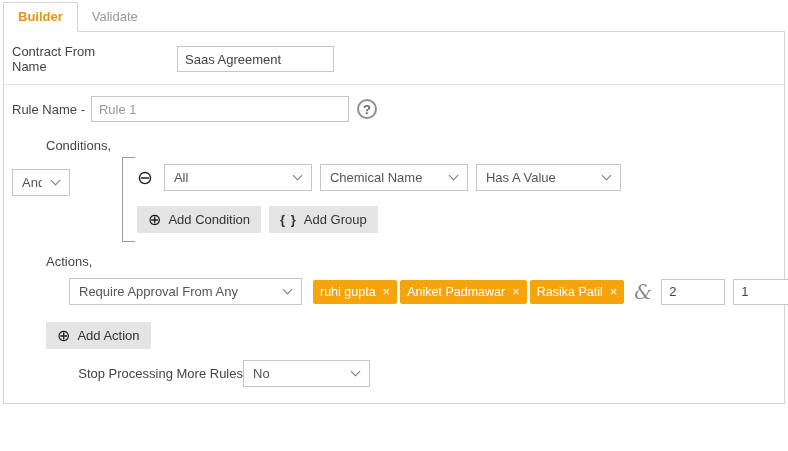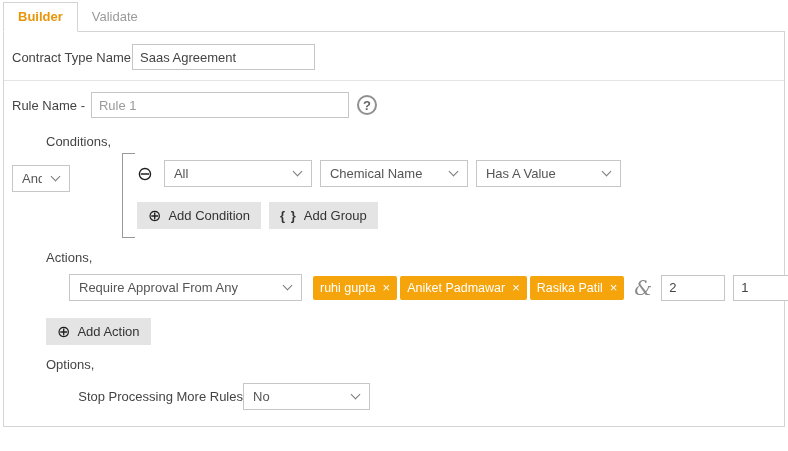--- a/index.html
+++ b/index.html
@@ -23,21 +23,21 @@
   
   .panel { border:1px solid #d4d4d4; background:#fff; padding-bottom:16px; position:relative; z-index:1; }
   .row { display:flex; align-items:center; }
   .contract-row { padding:12px 8px 10px; }
   .lbl { color:#444; }
   .contract-row .lbl { width:120px; }
   .txt {
     border:1px solid #c6c6c6; height:26px; padding:0 7px;
     font-family:inherit; font-size:13px; color:#444; outline:none; background:#fff;
   }
-  .contract-input { width:183px; }
+  .contract-input { width:157px;margin-left:45px; }
   .btn-row { padding:2px 8px 12px; gap:8px; }
   .btn-orange {
     border:none; color:#fff; height:27px; padding:0 13px;
     font-family:inherit; font-size:13px; cursor:pointer; background:#f6a40b;
   }
   .divider { border-top:1px solid #e4e4e4; }
   .rule-row { padding:11px 8px 4px; }
   .rule-row .lbl { margin-right:6px; }
   .rule-input { width:258px; color:#9a9a9a; }
   .help-circle {
@@ -102,21 +102,21 @@
 <div class="app">
 
   <div class="tabbar">
     <div class="tab active" style="color: rgb(232, 149, 10);">Builder</div>
     <div class="tab">Validate</div>
   </div>
 
   <div class="panel">
 
     <div class="row contract-row">
-      <span class="lbl">Contract Type Name</span>
+      <span class="lbl">Contract From Name</span>
       <input class="txt contract-input" value="Saas Agreement" style="">
     </div>
 
 
     <div class="divider"></div>
 
     <div class="row rule-row">
       <span class="lbl">Rule Name -</span>
       <input class="txt rule-input" value="Rule 1" style="">
       <span class="help-circle">?</span>
@@ -185,21 +185,20 @@
         <input class="txt num" value="2" style="">
         <input class="txt num" value="1" style="">
       </div>
       <button class="btn-gray add-action">
         <span class="plus">⊕</span>
         <span>Add Action</span>
       </button>
     </div>
 
     <div class="section">
-      <div class="section-label">Options,</div>
       <div class="options-row">
         <span class="lbl stop-lbl">Stop Processing More Rules</span>
         <div class="dropdown w127">
           <span class="dd-text">No</span>
           <span class="chev"></span>
         </div>
       </div>
     </div>
 
   </div>

